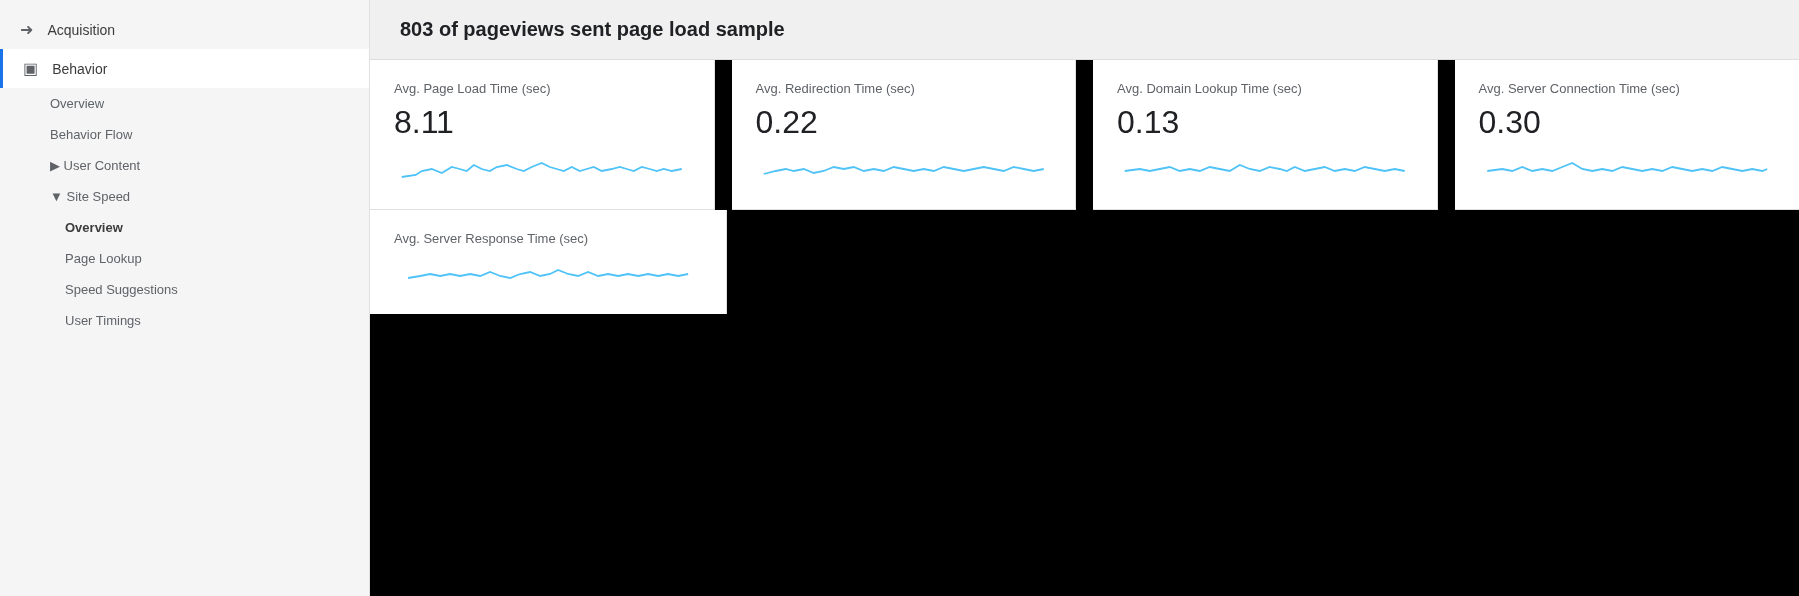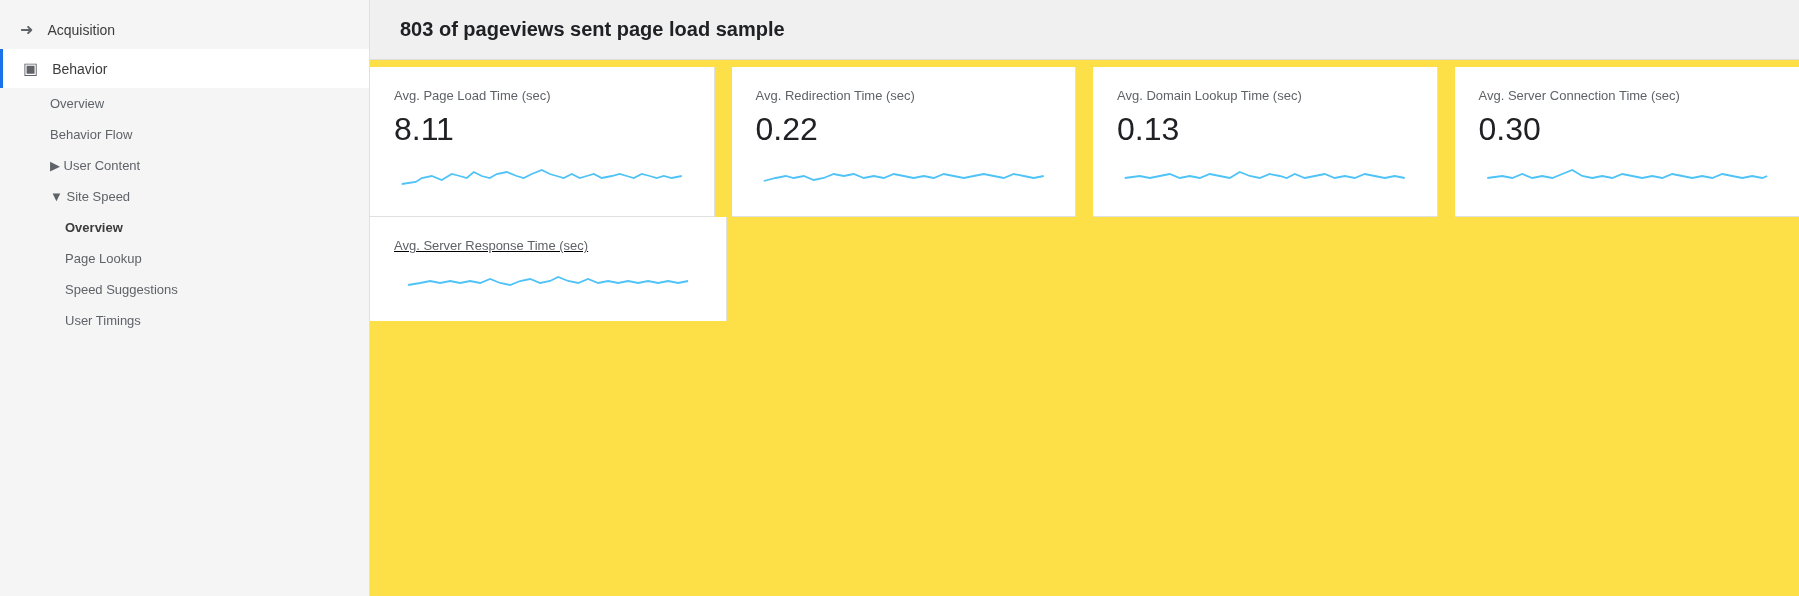--- a/index.html
+++ b/index.html
@@ -44,41 +44,40 @@
       cursor: pointer;
     }
     .sub-sub-item.active-item {
       font-weight: bold;
       color: #3c3c3c;
     }
 
     
     #main {
       flex: 1;
-      background: #fde047;
+      background: #000000;
       overflow-y: auto;
     }
 
     .page-header {
       background: #f0f0f0;
       padding: 18px 30px;
       border-bottom: 1px solid #ddd;
     }
     .page-header h2 {
       font-size: 20px;
       font-weight: bold;
       color: #202124;
     }
 
     .metrics-grid {
       display: grid;
       grid-template-columns: repeat(4, 1fr);
       gap: 17px;
       padding: 0;
-      margin-top: 7px;
     }
 
     .metric-card {
       border-right: 1px solid #e0e0e0;
       border-bottom: 1px solid #e0e0e0;
       padding: 20px 24px 16px 24px;
       background: #fff;
     }
     .metric-card:last-child { border-right: none; }
 
@@ -98,21 +97,20 @@
     
     .sparkline {
       width: 100%;
       height: 40px;
     }
 
     .metrics-row2 {
       display: grid;
       grid-template-columns: repeat(4, 1fr);
       gap: 0;
-      text-decoration: underline;
     }
     .metrics-row2 .metric-card {
       border-bottom: none;
     }
     .metrics-row2 .metric-card:nth-child(3),
     .metrics-row2 .metric-card:nth-child(4) {
       border-right: none;
       visibility: hidden;
     }
   </style>

